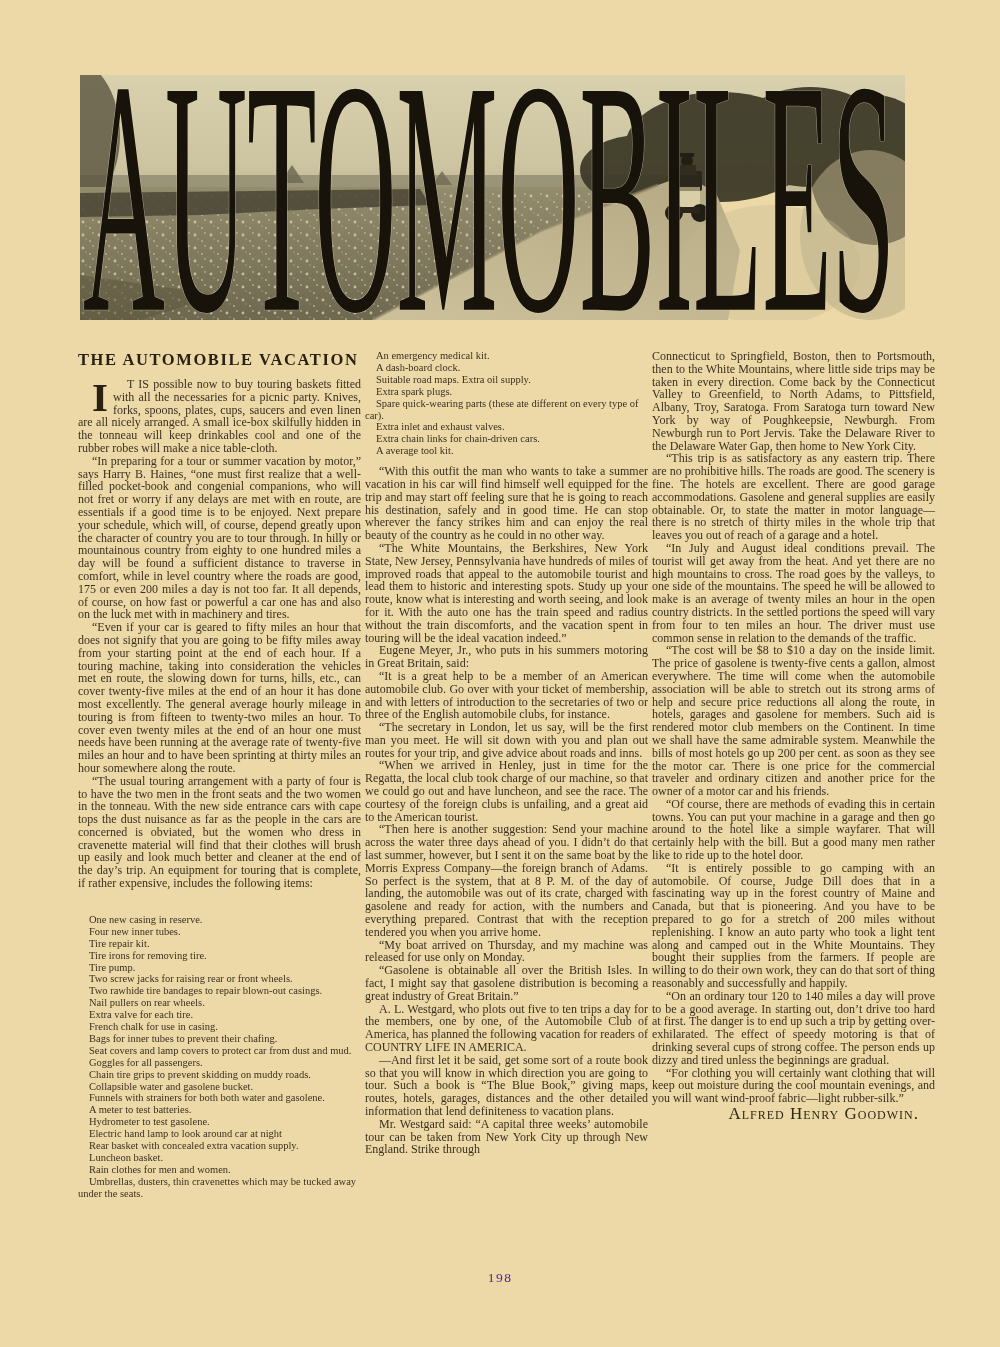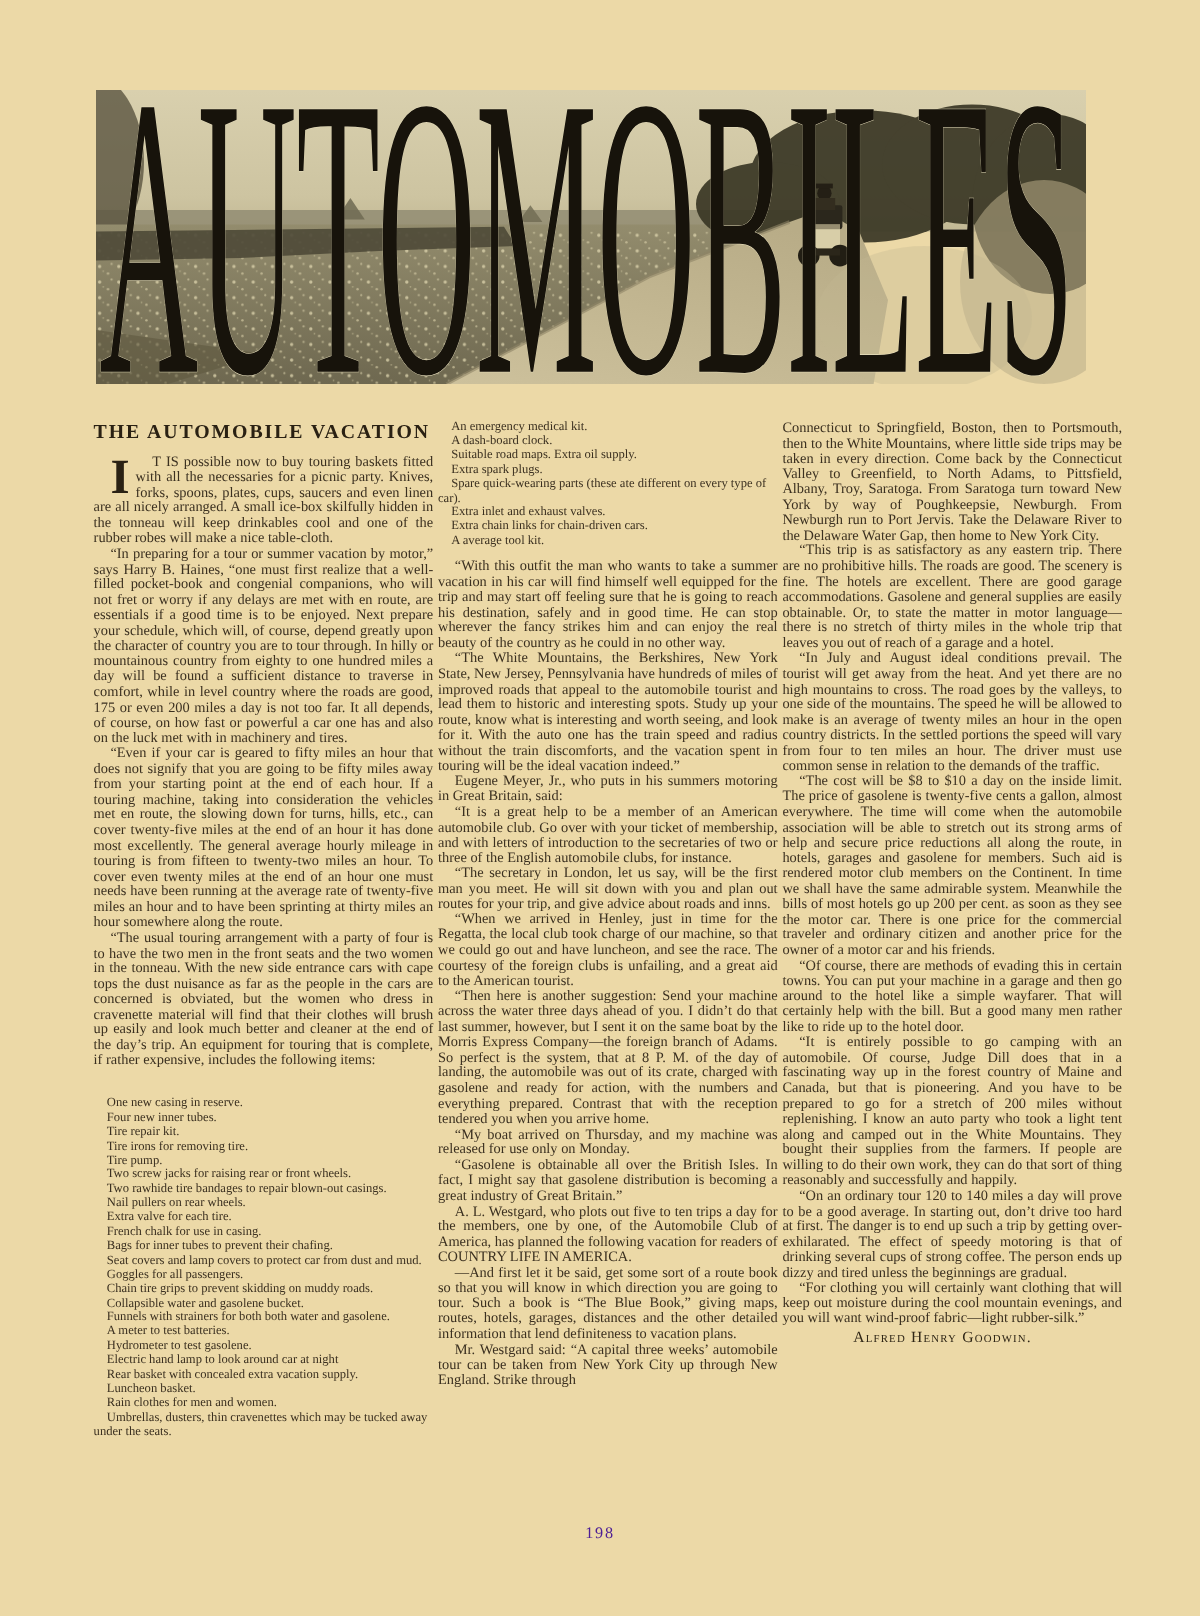--- a/index.html
+++ b/index.html
@@ -23,22 +23,22 @@
   .dropcap{
     float:left;font-size:41px;line-height:34px;font-weight:bold;
     padding:2px 5px 0 0;color:#2a2113;
   }
   .para,.col p{margin:0;text-indent:14px;}
   .equip{margin-top:24px;font-size:10.5px;line-height:11.9px;text-align:left;}
   .equip .equip-item{margin:0;text-indent:11px;}
   .equip-top{margin-top:0;margin-bottom:8px;}
   .col3-paras .para:first-child{text-indent:0;}
   .byline{
-    text-align:center;padding-right:16px;margin-top:3px;
-    font-variant:small-caps;letter-spacing:1px;font-size:13px;color:#2f2616;
+    text-align:right;padding-right:16px;margin-top:3px;
+    font-variant:small-caps;letter-spacing:1px;font-size:17px;color:#2f2616;
   }
   .pagenum{
     position:absolute;top:1270px;left:0;width:100%;text-align:center;
     font-size:13.5px;letter-spacing:1.5px;color:#4c1d95;
   }
 </style>
 </head>
 <body>
 
 <div class="page">

